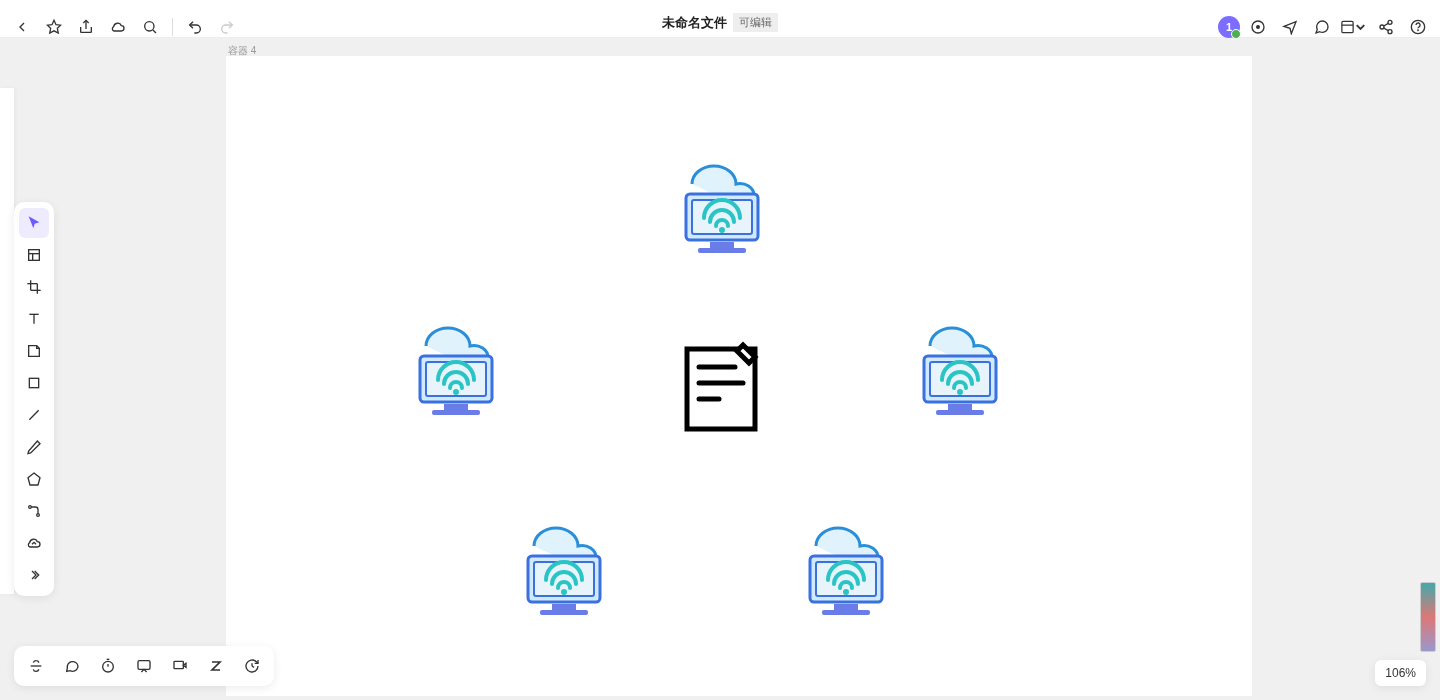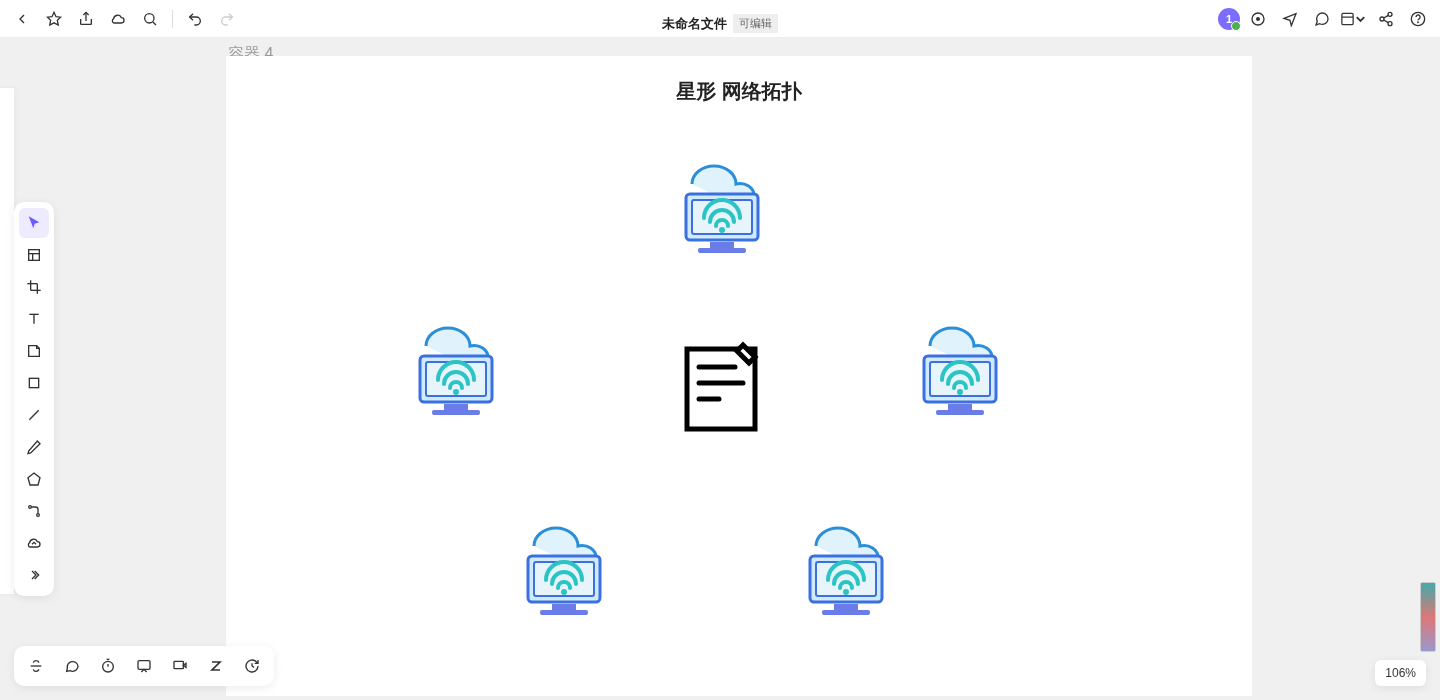--- a/index.html
+++ b/index.html
@@ -1,30 +1,30 @@
 <!DOCTYPE html>
 <html><head>
 <meta charset="utf-8">
 <style>
 * { margin: 0; padding: 0; box-sizing: border-box; }
 body { font-family: -apple-system, BlinkMacSystemFont, "Segoe UI", sans-serif; background: #f0f0f0; width: 1440px; height: 700px; overflow: hidden; position: relative; }
 
-.topbar { height: 38px; background: #fff; display: flex; align-items: flex-end; padding: 4px 8px; border-bottom: 1px solid #eee; justify-content: space-between; }
+.topbar { height: 38px; background: #fff; display: flex; align-items: flex-start; padding: 13px 8px; border-bottom: 1px solid #eee; justify-content: space-between; }
 .topbar-left, .topbar-right { display: flex; align-items: center; gap: 4px; }
 .topbar-center { display: flex; align-items: center; gap: 6px; position: absolute; left: 50%; transform: translateX(-50%); }
 .icon-btn { width: 28px; height: 28px; display: flex; align-items: center; justify-content: center; border-radius: 4px; cursor: pointer; color: #333; }
 .icon-btn svg { width: 16px; height: 16px; }
 .divider-v { width: 1px; height: 18px; background: #ddd; margin: 0 4px; }
 .doc-title { font-size: 13px; font-weight: 600; color: #222; }
 .badge-pill { font-size: 11px; background: #eee; color: #666; padding: 2px 6px; border-radius: 0; }
 .user-badge { width: 22px; height: 22px; border-radius: 50%; background: #7c6cff; color: #fff; font-size: 11px; font-weight: 600; display: flex; align-items: center; justify-content: center; position: relative; }
 .user-badge::after { content: ''; position: absolute; right: -1px; bottom: -1px; width: 8px; height: 8px; border-radius: 50%; background: #4caf50; border: 1.5px solid #fff; }
 
 .canvas-area { position: absolute; top: 38px; left: 0; right: 0; bottom: 0; background: #f0f0f0; }
-.container-label { position: absolute; top: 6px; left: 228px; font-size: 16px; color: #999; }
+.container-label { position: absolute; top: 6px; left: 228px; font-size: 10px; color: #999; }
 .canvas-frame { position: absolute; top: 18px; left: 226px; width: 1026px; height: 640px; background: #fff; }
 .canvas-title { text-align: center; font-size: 20px; font-weight: 600; color: #222; padding-top: 22px; }
 
 .left-toolbar { position: absolute; left: 14px; top: 164px; width: 40px; background: #fff; border-radius: 10px; box-shadow: 0 2px 10px rgba(0,0,0,0.08); display: flex; flex-direction: column; padding: 6px 0; gap: 2px; align-items: center; z-index: 10; }
 .tool-btn { width: 30px; height: 30px; display: flex; align-items: center; justify-content: center; border-radius: 6px; cursor: pointer; color: #333; }
 .tool-btn.active { background: #eeebff; color: #6a5cff; }
 .tool-btn svg { width: 16px; height: 16px; }
 
 .bottom-toolbar { position: absolute; left: 14px; bottom: 14px; height: 40px; background: #fff; border-radius: 10px; box-shadow: 0 2px 10px rgba(0,0,0,0.08); display: flex; align-items: center; padding: 0 8px; gap: 8px; z-index: 10; }
 .bottom-toolbar .tool-btn { width: 28px; height: 28px; }
@@ -135,21 +135,20 @@
           <circle cx="12" cy="17" r="0.5" fill="currentColor"></circle>
         </svg>
       </div>
   </div>
 </div>
 
 <div class="canvas-area">
   <div class="page-edge"></div>
   <div class="container-label">容器 4</div>
   <div class="canvas-frame">
-    <div class="canvas-title">星形 网络拓扑</div>
     <div class="diagram">
       <svg class="lines">
         <line x1="498" y1="209" x2="492" y2="283" stroke="#000" stroke-width="1"></line>
         <line x1="284" y1="305" x2="452" y2="333" stroke="#000" stroke-width="1"></line>
         <line x1="732" y1="305" x2="540" y2="333" stroke="#000" stroke-width="1"></line>
         <line x1="396" y1="490" x2="468" y2="375" stroke="#000" stroke-width="1"></line>
         <line x1="618" y1="490" x2="524" y2="375" stroke="#000" stroke-width="1"></line>
       </svg>
 
       <div class="center-node" style="left:455px; top:283px">

